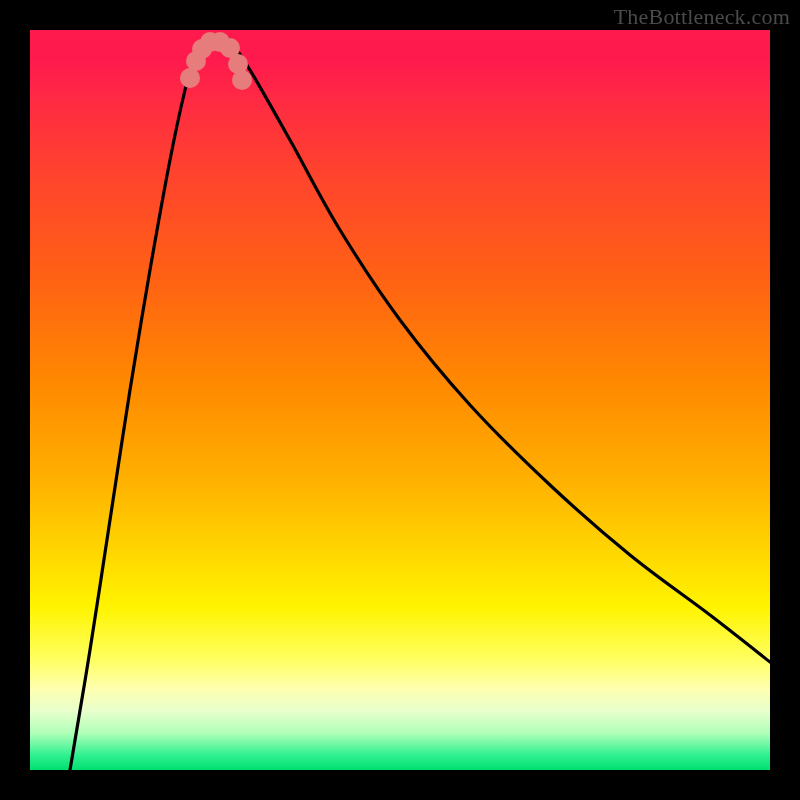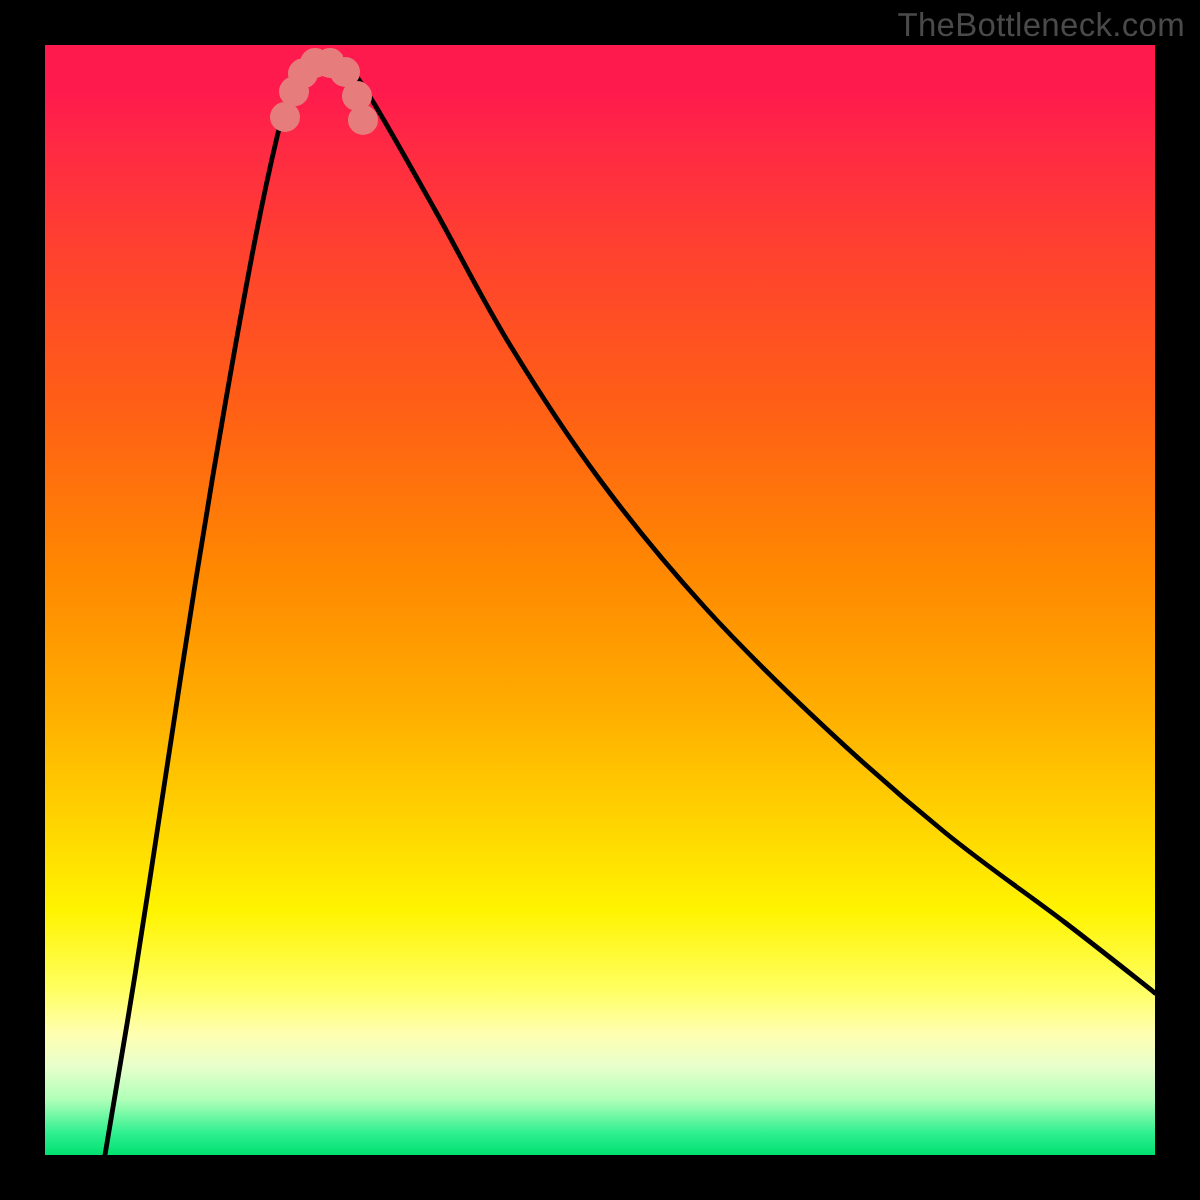--- a/index.html
+++ b/index.html
@@ -36,21 +36,21 @@
       #e8ffcc 92%,
       #b0ffb8 95%,
       #30f090 98%,
       #00e070 100%
     );
   }
   .watermark {
     position: absolute;
     top: 4px;
     right: 10px;
-    font-family: Liberation Sans, sans-serif;
+    font-family: Liberation Serif, serif;
     font-size: 22px;
     color: #4a4a4a;
     letter-spacing: 0.2px;
     user-select: none;
   }
 </style>
 </head>
 <body>
 
 <div class="frame">

